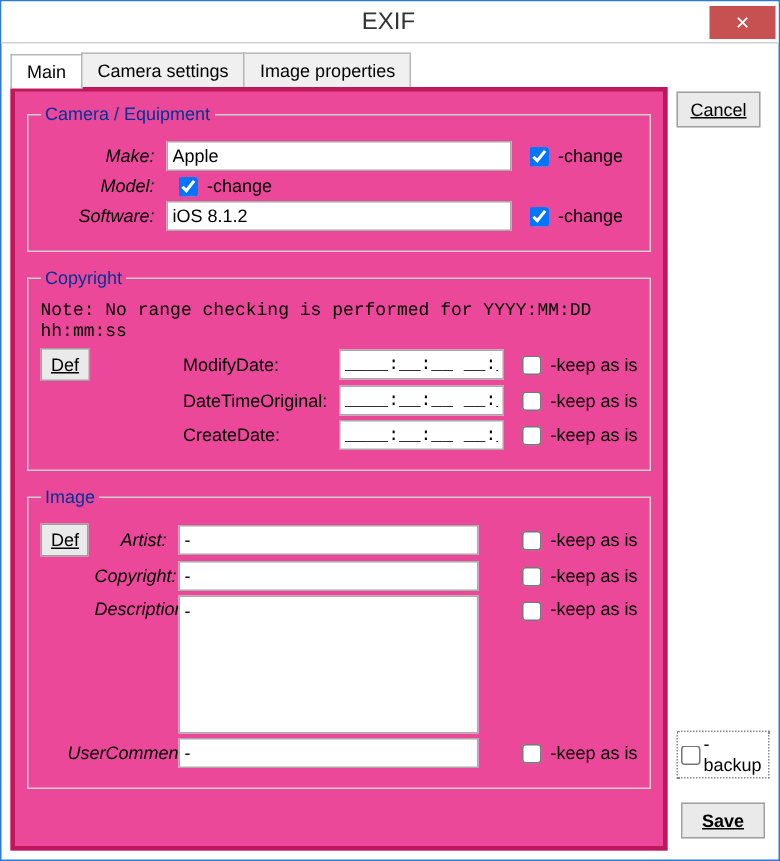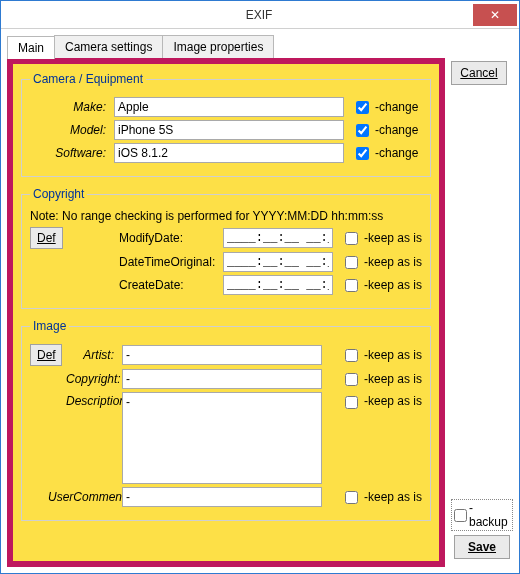--- a/index.html
+++ b/index.html
@@ -1,44 +1,44 @@
 <!DOCTYPE html>
 <html><head>
 <meta charset="utf-8">
 <style>
   * { box-sizing: border-box; font-family: "Segoe UI", Tahoma, sans-serif; font-size: 12px; }
   body { margin: 0; background: #fff; }
   .window { width: 520px; height: 574px; border: 1px solid #2e7ad1; display: flex; flex-direction: column; background:#fff;}
   .titlebar { height: 28px; background: #fff; display: flex; align-items: center; border-bottom: 1px solid #d0d0d0; }
-  .titlebar-title { flex: 1; text-align: center; color: #333; font-size: 12px; }
+  .titlebar-title { flex: 1; text-align: center; color: #333; font-size: 16px; }
   .close-btn { width: 44px; height: 22px; background: #c75050; color: #fff; display: flex; align-items:center; justify-content:center; margin-right:2px; margin-top:1px; font-size: 12px; cursor:pointer;}
   .client { flex: 1; display: flex; padding: 6px; gap: 6px; }
   .left { flex: 1; display: flex; flex-direction: column; }
   .right { width: 62px; display: flex; flex-direction: column; justify-content: space-between; padding-top: 26px;}
   .tabs { display: flex; }
   .tab { padding: 4px 10px; border: 1px solid #b8b8b8; border-bottom: none; background: #f0f0f0; margin-right: -1px; cursor:pointer;text-align:right;}
   .tab.active { background: #fff; position: relative; top: 1px; }
-  .tabpage { flex:1; border: 6px solid #be185d; padding: 8px 8px 8px 8px; background:#fde047;}
+  .tabpage { flex:1; border: 3px solid #be185d; padding: 8px 8px 8px 8px; background:#ec4899;}
   fieldset { border: 1px solid #cfcfcf; margin: 0 0 10px 0; padding: 8px 8px 10px 8px; }
   legend { color: #003399; padding: 0 3px; font-size: 12px; }
   .row { display: flex; align-items: center; margin: 3px 0; gap: 4px;}
   .lbl { width: 80px; text-align: right; padding-right: 4px; color:#000;font-style:italic;}
   .lbl-wide { width: 100px; text-align: left; padding-right: 4px; color:#000;}
   input[type=text] { height: 20px; border: 1px solid #a9a9a9; padding: 1px 3px; background:#fff;}
   .txt-main { width: 230px; }
   .txt-date { width: 110px; font-family: "Courier New", monospace; letter-spacing: 0; }
   .txt-img { width: 200px; }
   textarea.txt-img { height: 92px; resize: none; overflow-y: scroll; border:1px solid #a9a9a9; padding:2px 3px; font-family:inherit;}
   .chk { width: 13px; height: 13px; margin: 0 2px 0 8px;}
   .chklbl { color:#000; }
-  .note { color:#000; margin: 0 0 4px 0; }
+  .note { color:#000; margin: 0 0 4px 0; font-family: Liberation Mono, monospace; }
   .btn { height: 24px; border: 1px solid #a0a0a0; background: #eaeaea; padding: 0 8px; cursor:pointer;text-decoration:underline; }
   .btn-small { height: 22px; padding: 0 6px; }
   .btn-wide { width: 56px; }
-  .right-bottom { display:flex; flex-direction: column; gap: 4px; align-items:center; margin-bottom: 8px;}
+  .right-bottom { display:flex; flex-direction: column; gap: 16px; align-items:center; margin-bottom: 8px;}
   .spacer-flex { flex:1; }
   .backup-row { display:flex; align-items:center; border:1px dotted #888; padding:1px 2px;}
 </style>
 </head>
 <body>
 
 <div class="window">
   <div class="titlebar">
     <span style="width:44px;"></span>
     <span class="titlebar-title">EXIF</span>
@@ -58,21 +58,20 @@
         <fieldset>
           <legend>Camera / Equipment</legend>
           <div class="row">
             <span class="lbl">Make:</span>
             <input type="text" class="txt-main" value="Apple" style="">
             <input type="checkbox" class="chk" checked="" style="">
             <span class="chklbl">-change</span>
           </div>
           <div class="row">
             <span class="lbl">Model:</span>
-            <input type="text" class="txt-main" value="iPhone 5S" style="">
             <input type="checkbox" class="chk" checked="" style="">
             <span class="chklbl">-change</span>
           </div>
           <div class="row">
             <span class="lbl">Software:</span>
             <input type="text" class="txt-main" value="iOS 8.1.2" style="">
             <input type="checkbox" class="chk" checked="" style="">
             <span class="chklbl">-change</span>
           </div>
         </fieldset>

